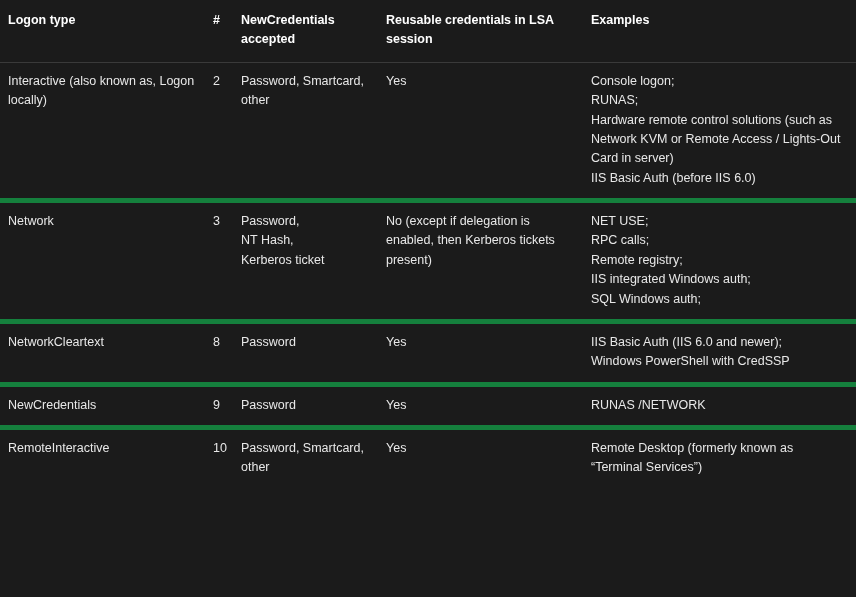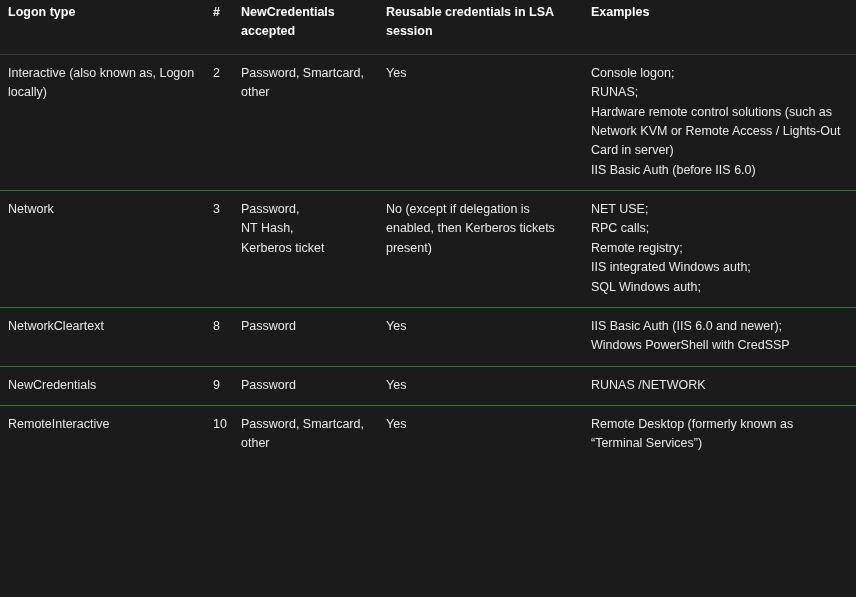--- a/index.html
+++ b/index.html
@@ -20,27 +20,27 @@
     table-layout: fixed;
     background: #1b1b1b;
   }
   table.logon-table th,
   table.logon-table td {
     vertical-align: top;
     text-align: left;
     padding: 9px 8px 10px 8px;
     font-size: 12.5px;
     line-height: 1.55;
-    border-bottom: 1px solid #15803d;
+    border-bottom: 5px solid #15803d;
   }
   table.logon-table thead th {
     font-weight: bold;
     font-size: 12.5px;
     color: #ffffff;
-    padding-top: 3px;
+    padding-top: 11px;
     padding-bottom: 12px;
     border-bottom: 1px solid #3a3a3a;
   }
   table.logon-table tbody tr:last-child td {
     border-bottom: none;
     margin-top: 20px;
   }
   
   col.c-type   { width: 205px; }
   col.c-num    { width: 28px; }

